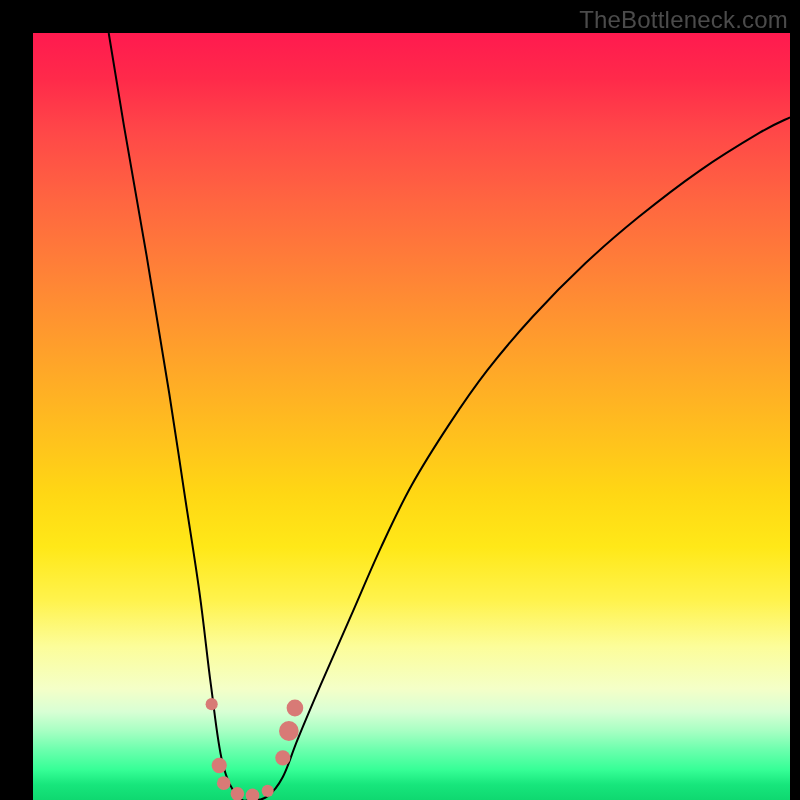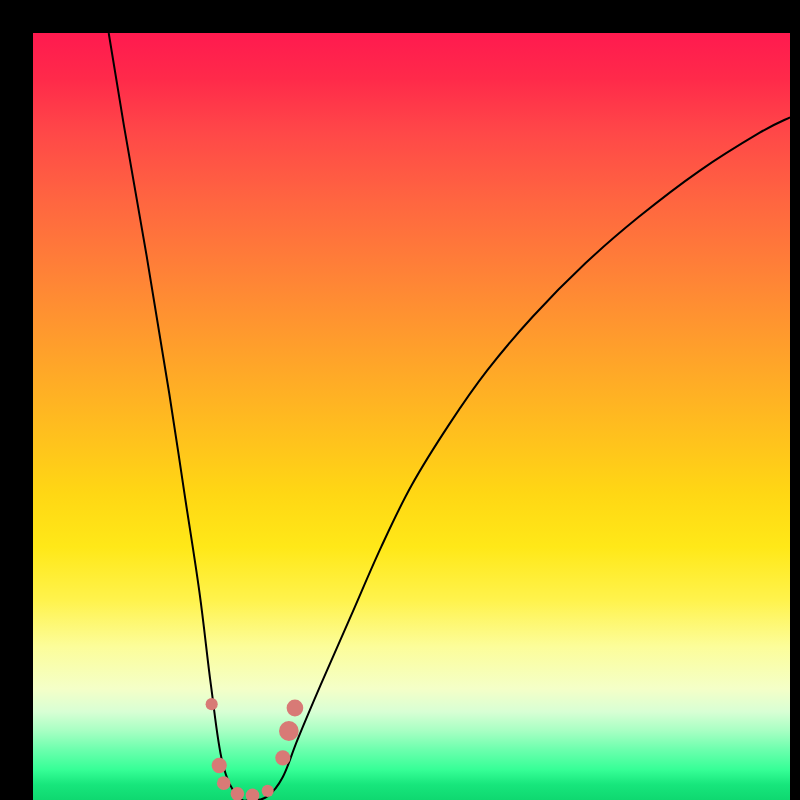--- a/index.html
+++ b/index.html
@@ -61,20 +61,21 @@
     color: #4b4b4b;
     font-size: 24px;
     letter-spacing: 0.2px;
     font-weight: 400;
   }
 </style>
 </head>
 <body>
 
 <div class="frame">
+  <div class="watermark">TheBottleneck.com</div>
   <div class="plot">
     <div class="gradient-bg"></div>
     <svg class="curve-svg" viewBox="0 0 100 100" preserveAspectRatio="none">
       <g id="curve-group">
           <path d="M 10 0 C 10.36 2.16, 11.1 6.78, 12 12 C 12.9 17.22, 13.92 22.7, 15 29 C 16.08 35.3, 17.1 41.42, 18 47 C 18.9 52.58, 19.28 55.32, 20 60 C 20.72 64.68, 21.37 68.5, 22 73 C 22.63 77.5, 22.96 81.04, 23.5 85 C 24.04 88.96, 24.37 92.39, 25 95 C 25.63 97.61, 26.28 98.6, 27 99.5 C 27.72 100.4, 28.28 100, 29 100 C 29.72 100, 30.28 100.04, 31 99.5 C 31.72 98.96, 32.28 98.35, 33 97 C 33.72 95.65, 34.1 94.16, 35 92 C 35.9 89.84, 36.74 87.88, 38 85 C 39.26 82.12, 40.56 79.24, 42 76 C 43.44 72.76, 44.56 70.06, 46 67 C 47.44 63.94, 48.38 61.88, 50 59 C 51.62 56.12, 53.2 53.7, 55 51 C 56.8 48.3, 58.02 46.52, 60 44 C 61.98 41.48, 63.66 39.52, 66 37 C 68.34 34.48, 70.48 32.34, 73 30 C 75.52 27.66, 77.3 26.16, 80 24 C 82.7 21.84, 85.12 19.98, 88 18 C 90.88 16.02, 93.84 14.26, 96 13 C 98.16 11.74, 99.28 11.36, 100 11" fill="none" stroke="#000000" stroke-width="2" vector-effect="non-scaling-stroke"></path>
         </g>
       <g id="marker-group">
           <circle cx="23.6" cy="87.5" r="0.8" fill="#d87a76"></circle>
           <circle cx="24.6" cy="95.5" r="1" fill="#d87a76"></circle>
           <circle cx="25.2" cy="97.8" r="0.9" fill="#d87a76"></circle>

